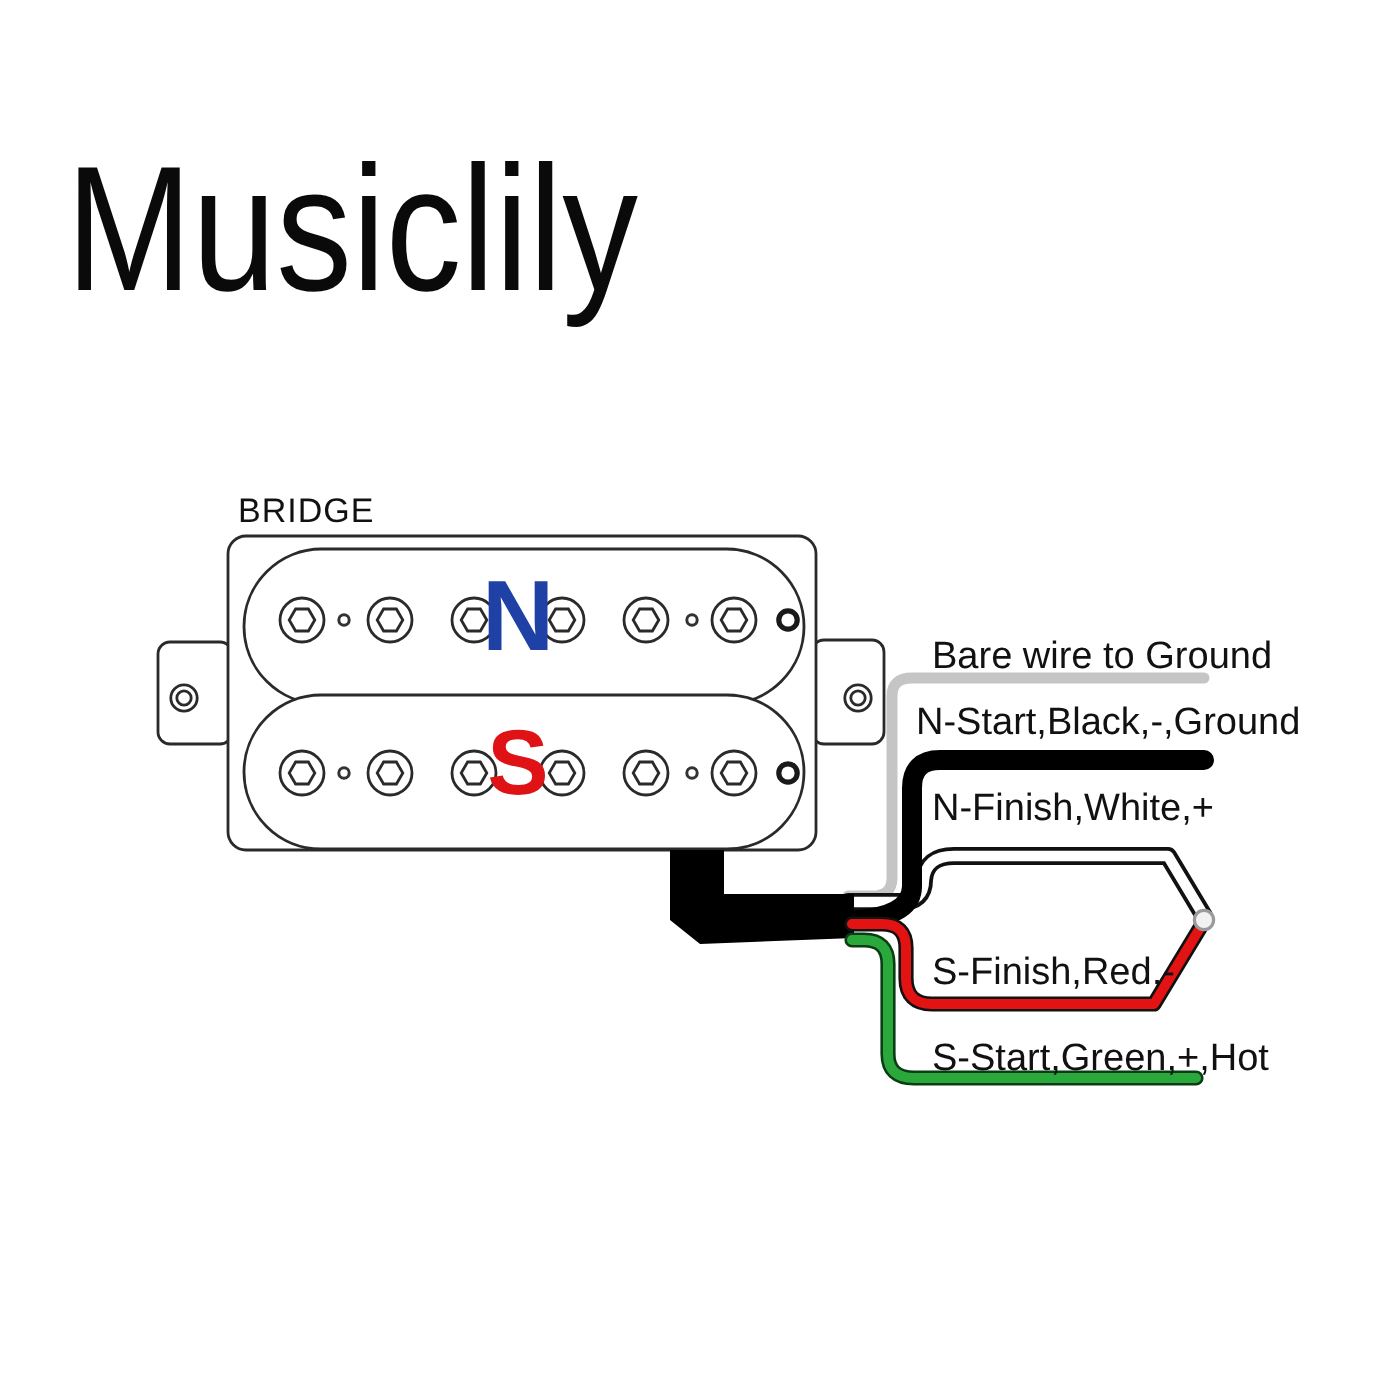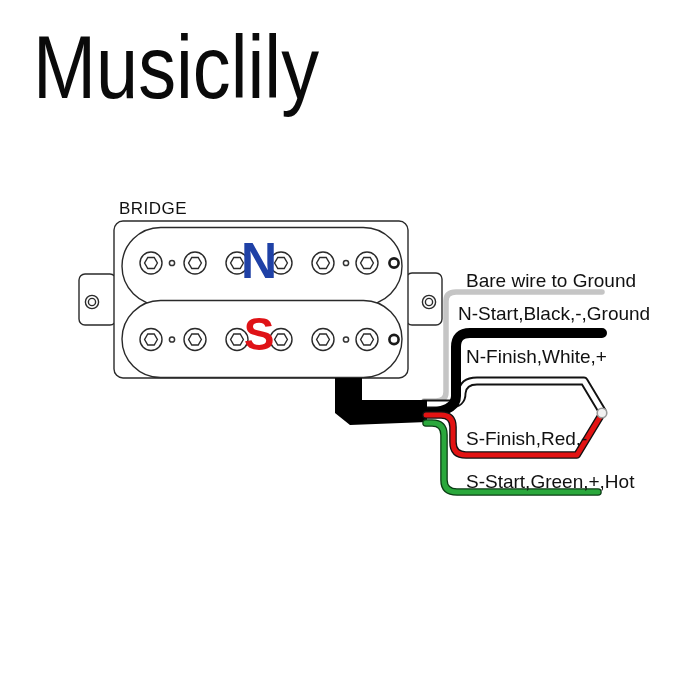--- a/index.html
+++ b/index.html
@@ -3,20 +3,21 @@
 <meta charset="utf-8">
 <style>
   html, body { margin: 0; padding: 0; background: #ffffff; }
   .canvas {
     position: relative;
     width: 700px;
     height: 504px;
     background: #ffffff;
     font-family: "Liberation Sans", sans-serif;
     overflow: hidden;
+    margin-top: 47px;
   }
   svg text { font-family: "Liberation Sans", sans-serif; }
   .logo-text { font-size: 89px; fill: #0a0a0a; }
   .bridge-text { font-size: 17px; fill: #111; letter-spacing: 0.5px; }
   .magnet-text { font-weight: bold; }
   .wire-label { font-size: 19px; fill: #111; }
   .outline { fill: #ffffff; stroke: #2a2a2a; stroke-width: 1.4; }
 </style>
 </head>
 <body>

